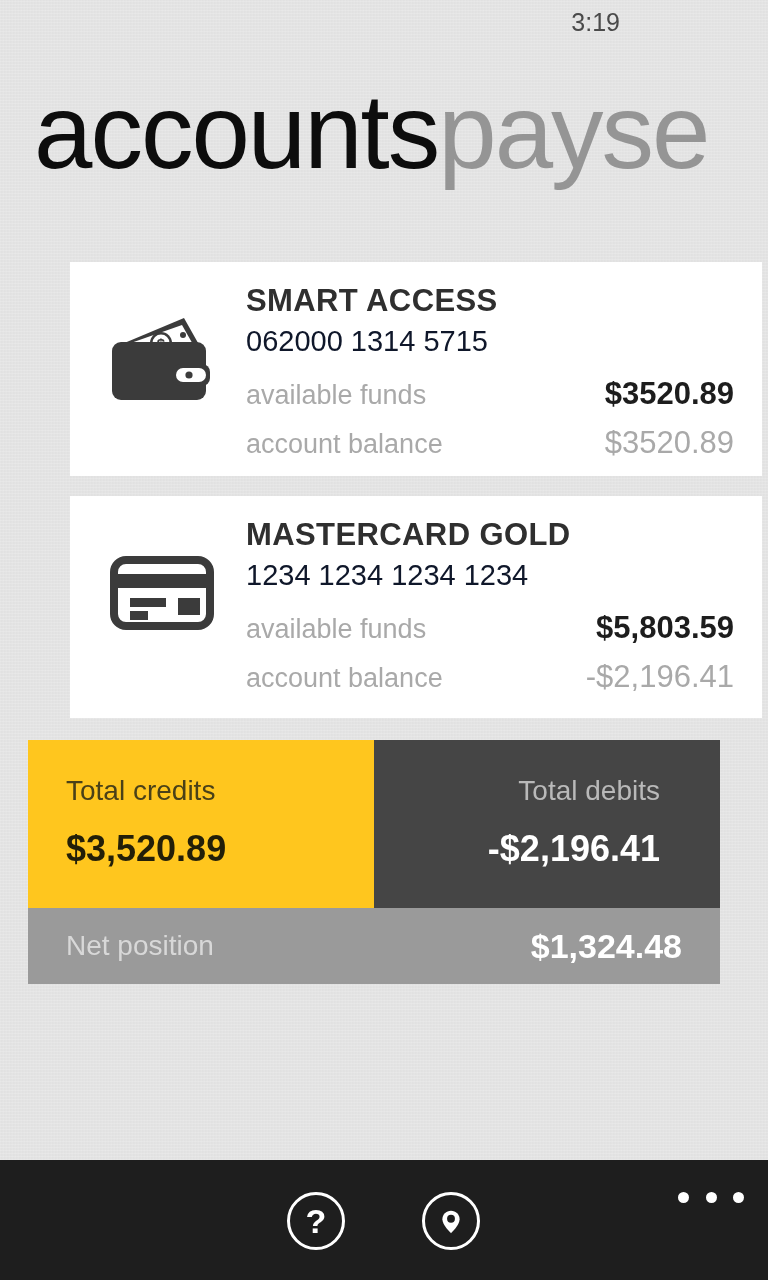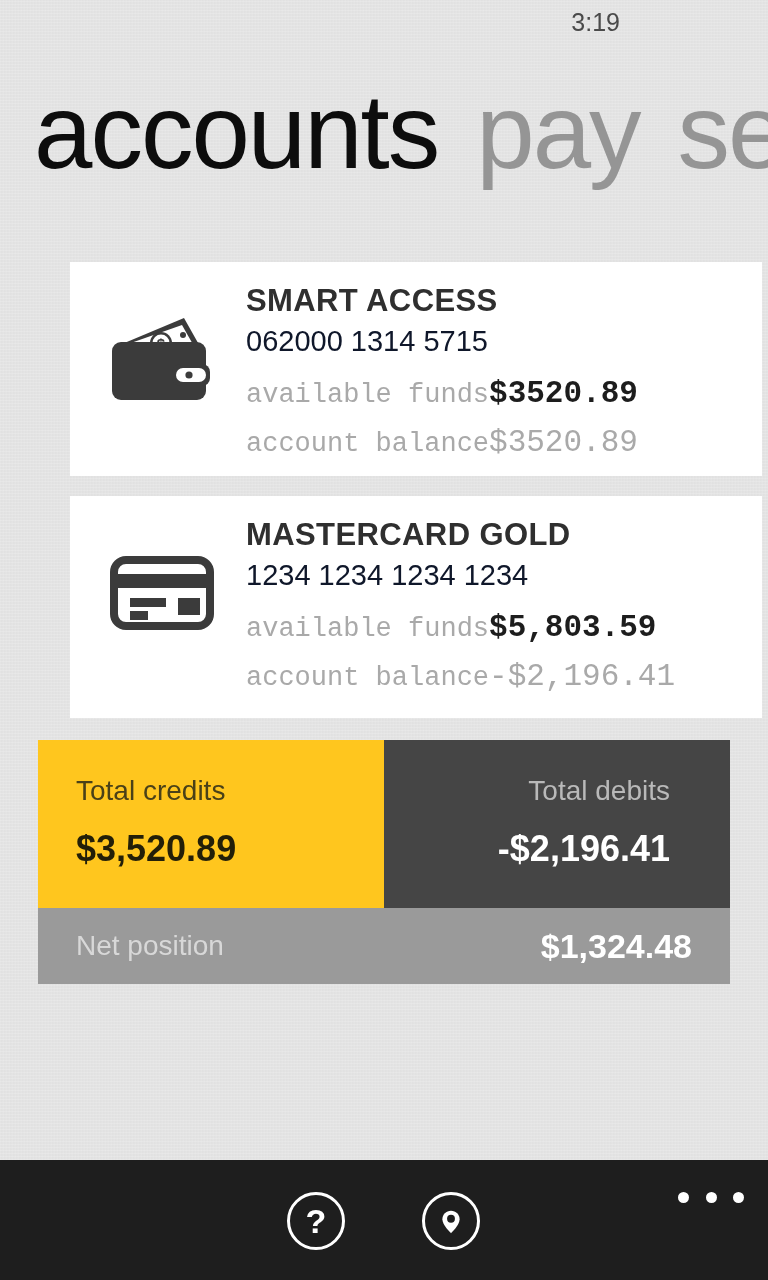--- a/index.html
+++ b/index.html
@@ -53,21 +53,21 @@
   }
   .pano-title {
     display: inline-block;
     font-size: 105px;
     line-height: 112px;
     font-weight: 300;
     letter-spacing: -2px;
     vertical-align: top;
   }
   .pano-title.active { color: #0d0d0d; margin-left: 34px; }
-  .pano-title.inactive { color: #959595; margin-left: 38px; }
+  .pano-title.inactive { color: #959595; }
 
   
   .card {
     position: absolute;
     left: 38px;
     width: 692px;
     background: #ffffff;
     margin-left: 32px;
   }
   #card-smart-access { top: 262px; height: 214px; }
@@ -97,42 +97,41 @@
   .card-number {
     font-size: 29px;
     color: #0f172a;
     font-weight: 400;
     line-height: 38px;
     letter-spacing: 0px;
     margin-bottom: 10px;
   }
   .card-row {
     display: flex;
-    justify-content: flex-start;
+    justify-content: space-between;
     align-items: baseline;
     line-height: 48px;
-    font-family: Liberation Mono, monospace;
   }
   .row-label {
     font-size: 27px;
     color: #a9a9a9;
     font-weight: 400;
   }
   .row-value {
     font-size: 31px;
     text-align: right;
     white-space: nowrap;
   }
   .row-value.strong { color: #1d1d1d; font-weight: bold; }
   .row-value.muted  { color: #a9a9a9; font-weight: 400; }
 
   
   #summary {
     position: absolute;
-    left: 38px;
+    left: 28px;
     top: 740px;
     width: 692px;
   }
   .summary-top {
     display: flex;
     width: 692px;
     height: 168px;
   }
   .tile {
     position: relative;

